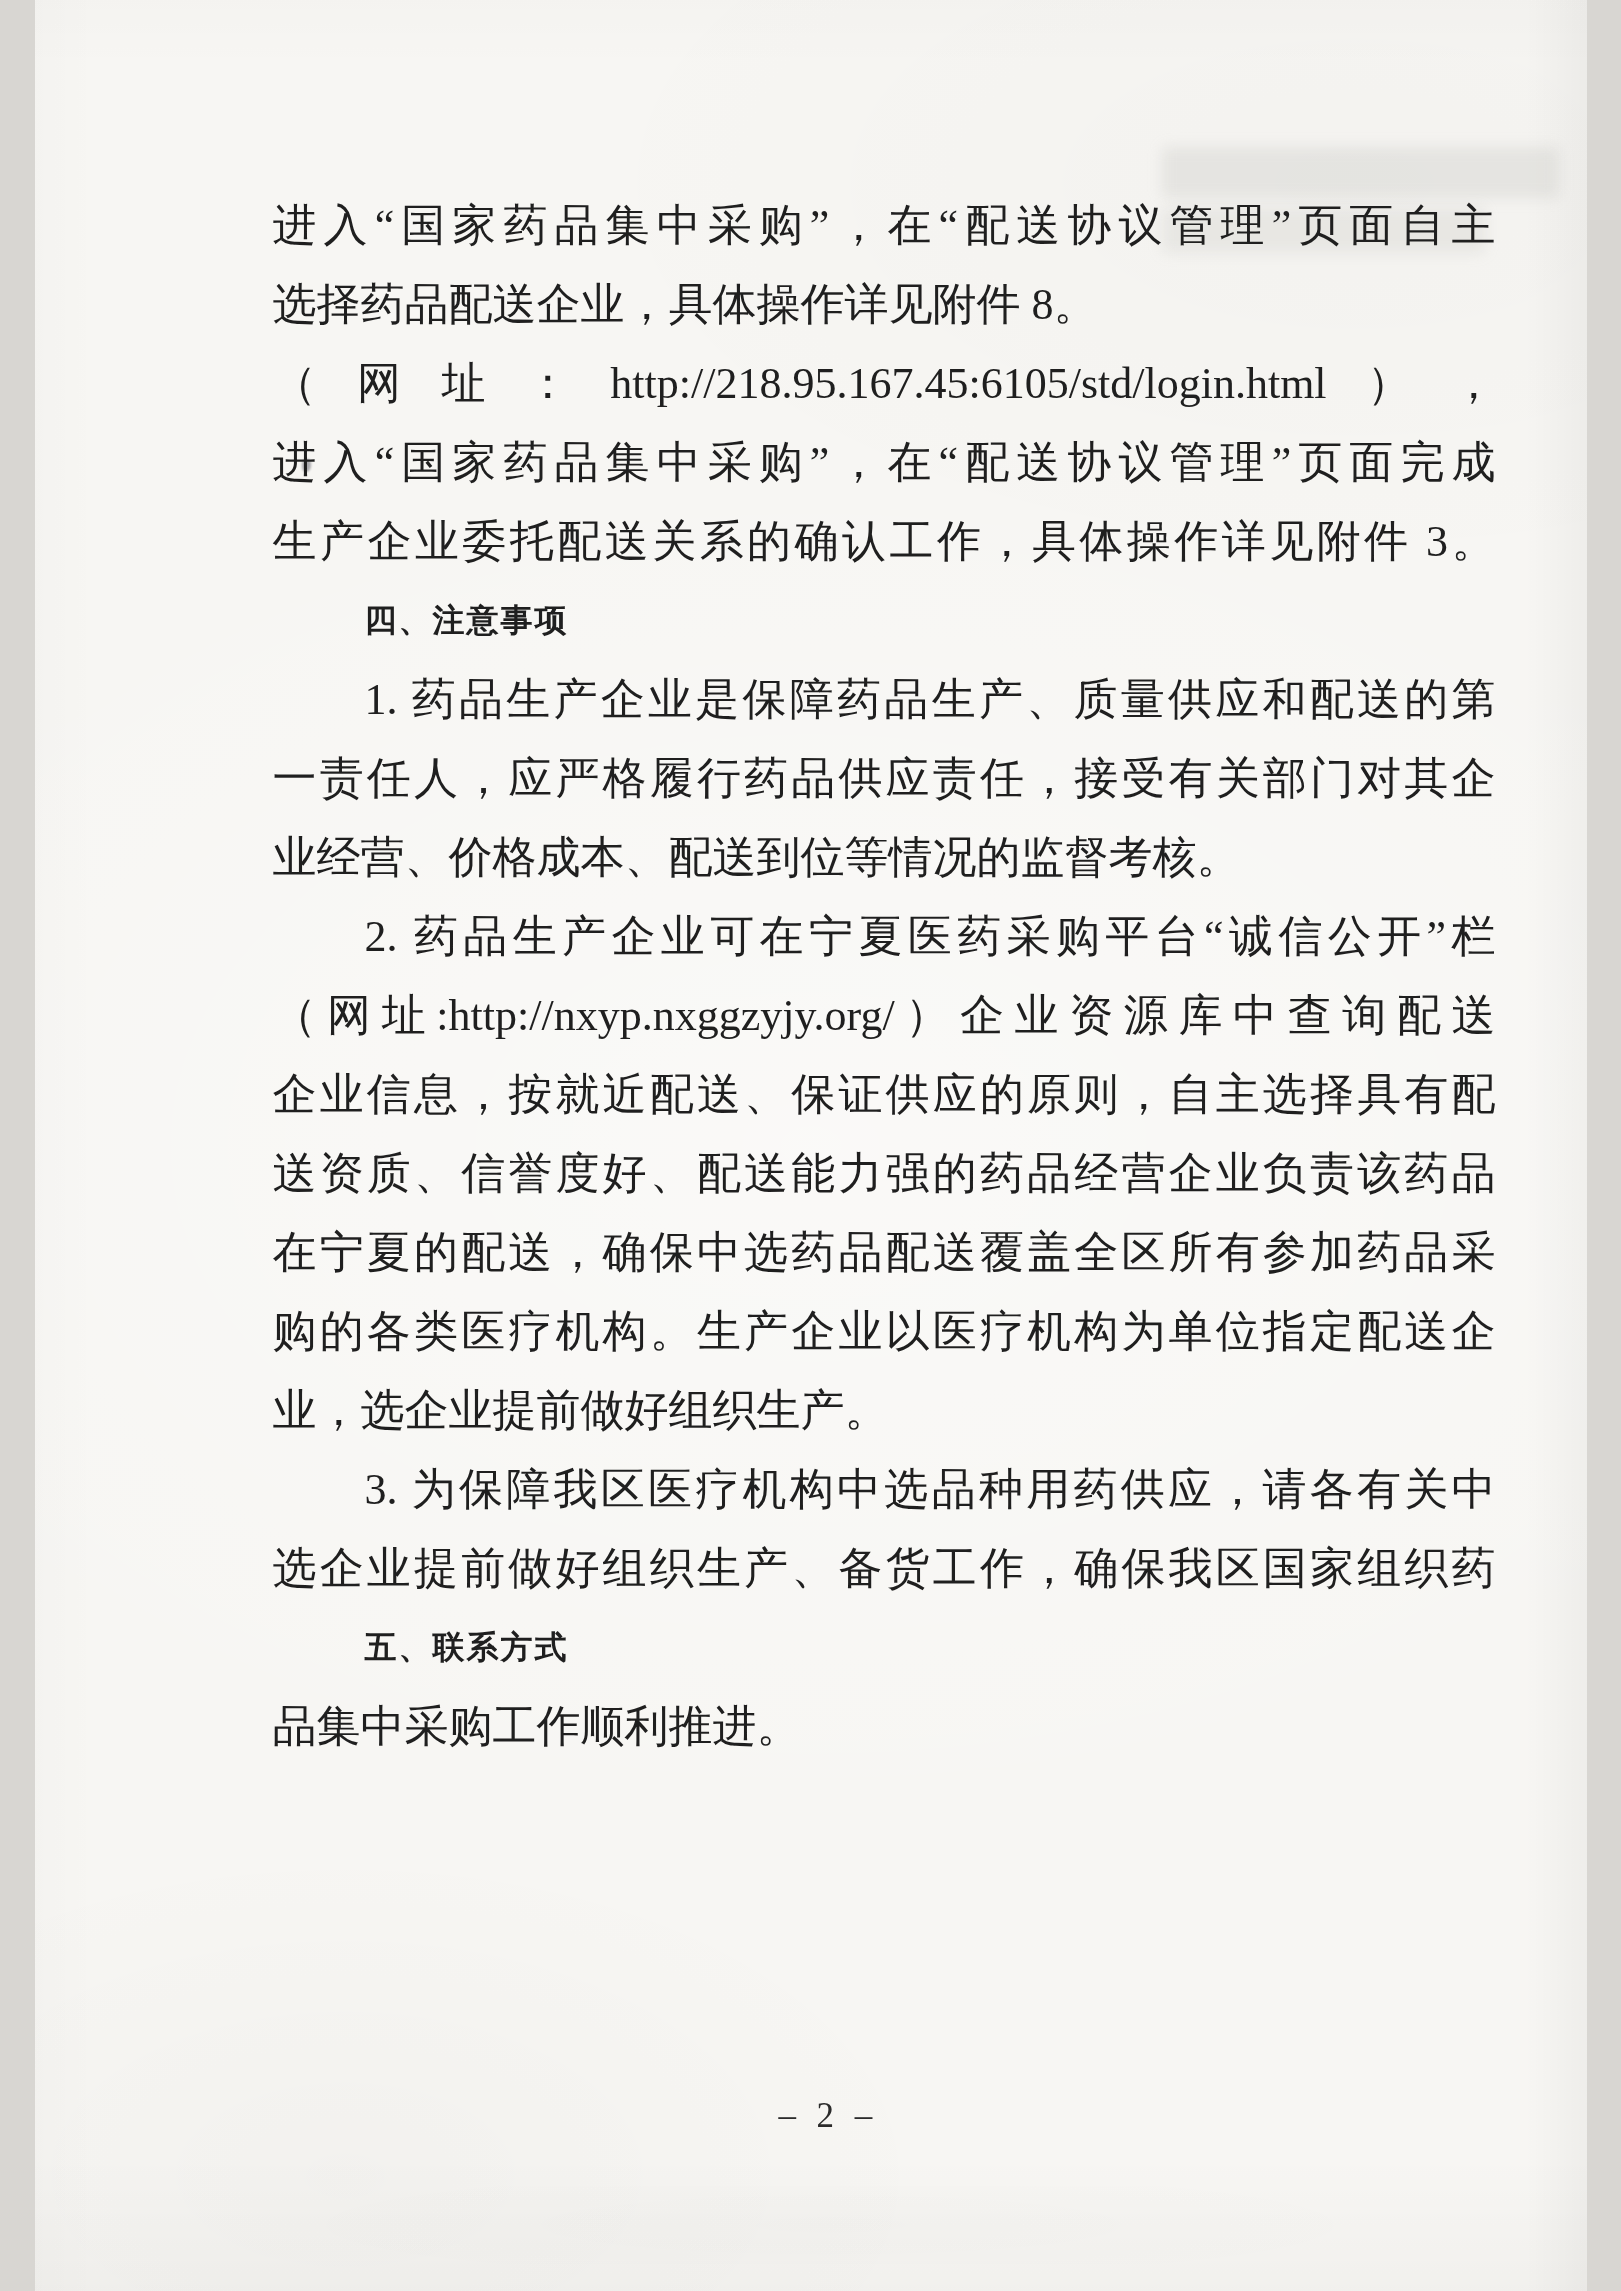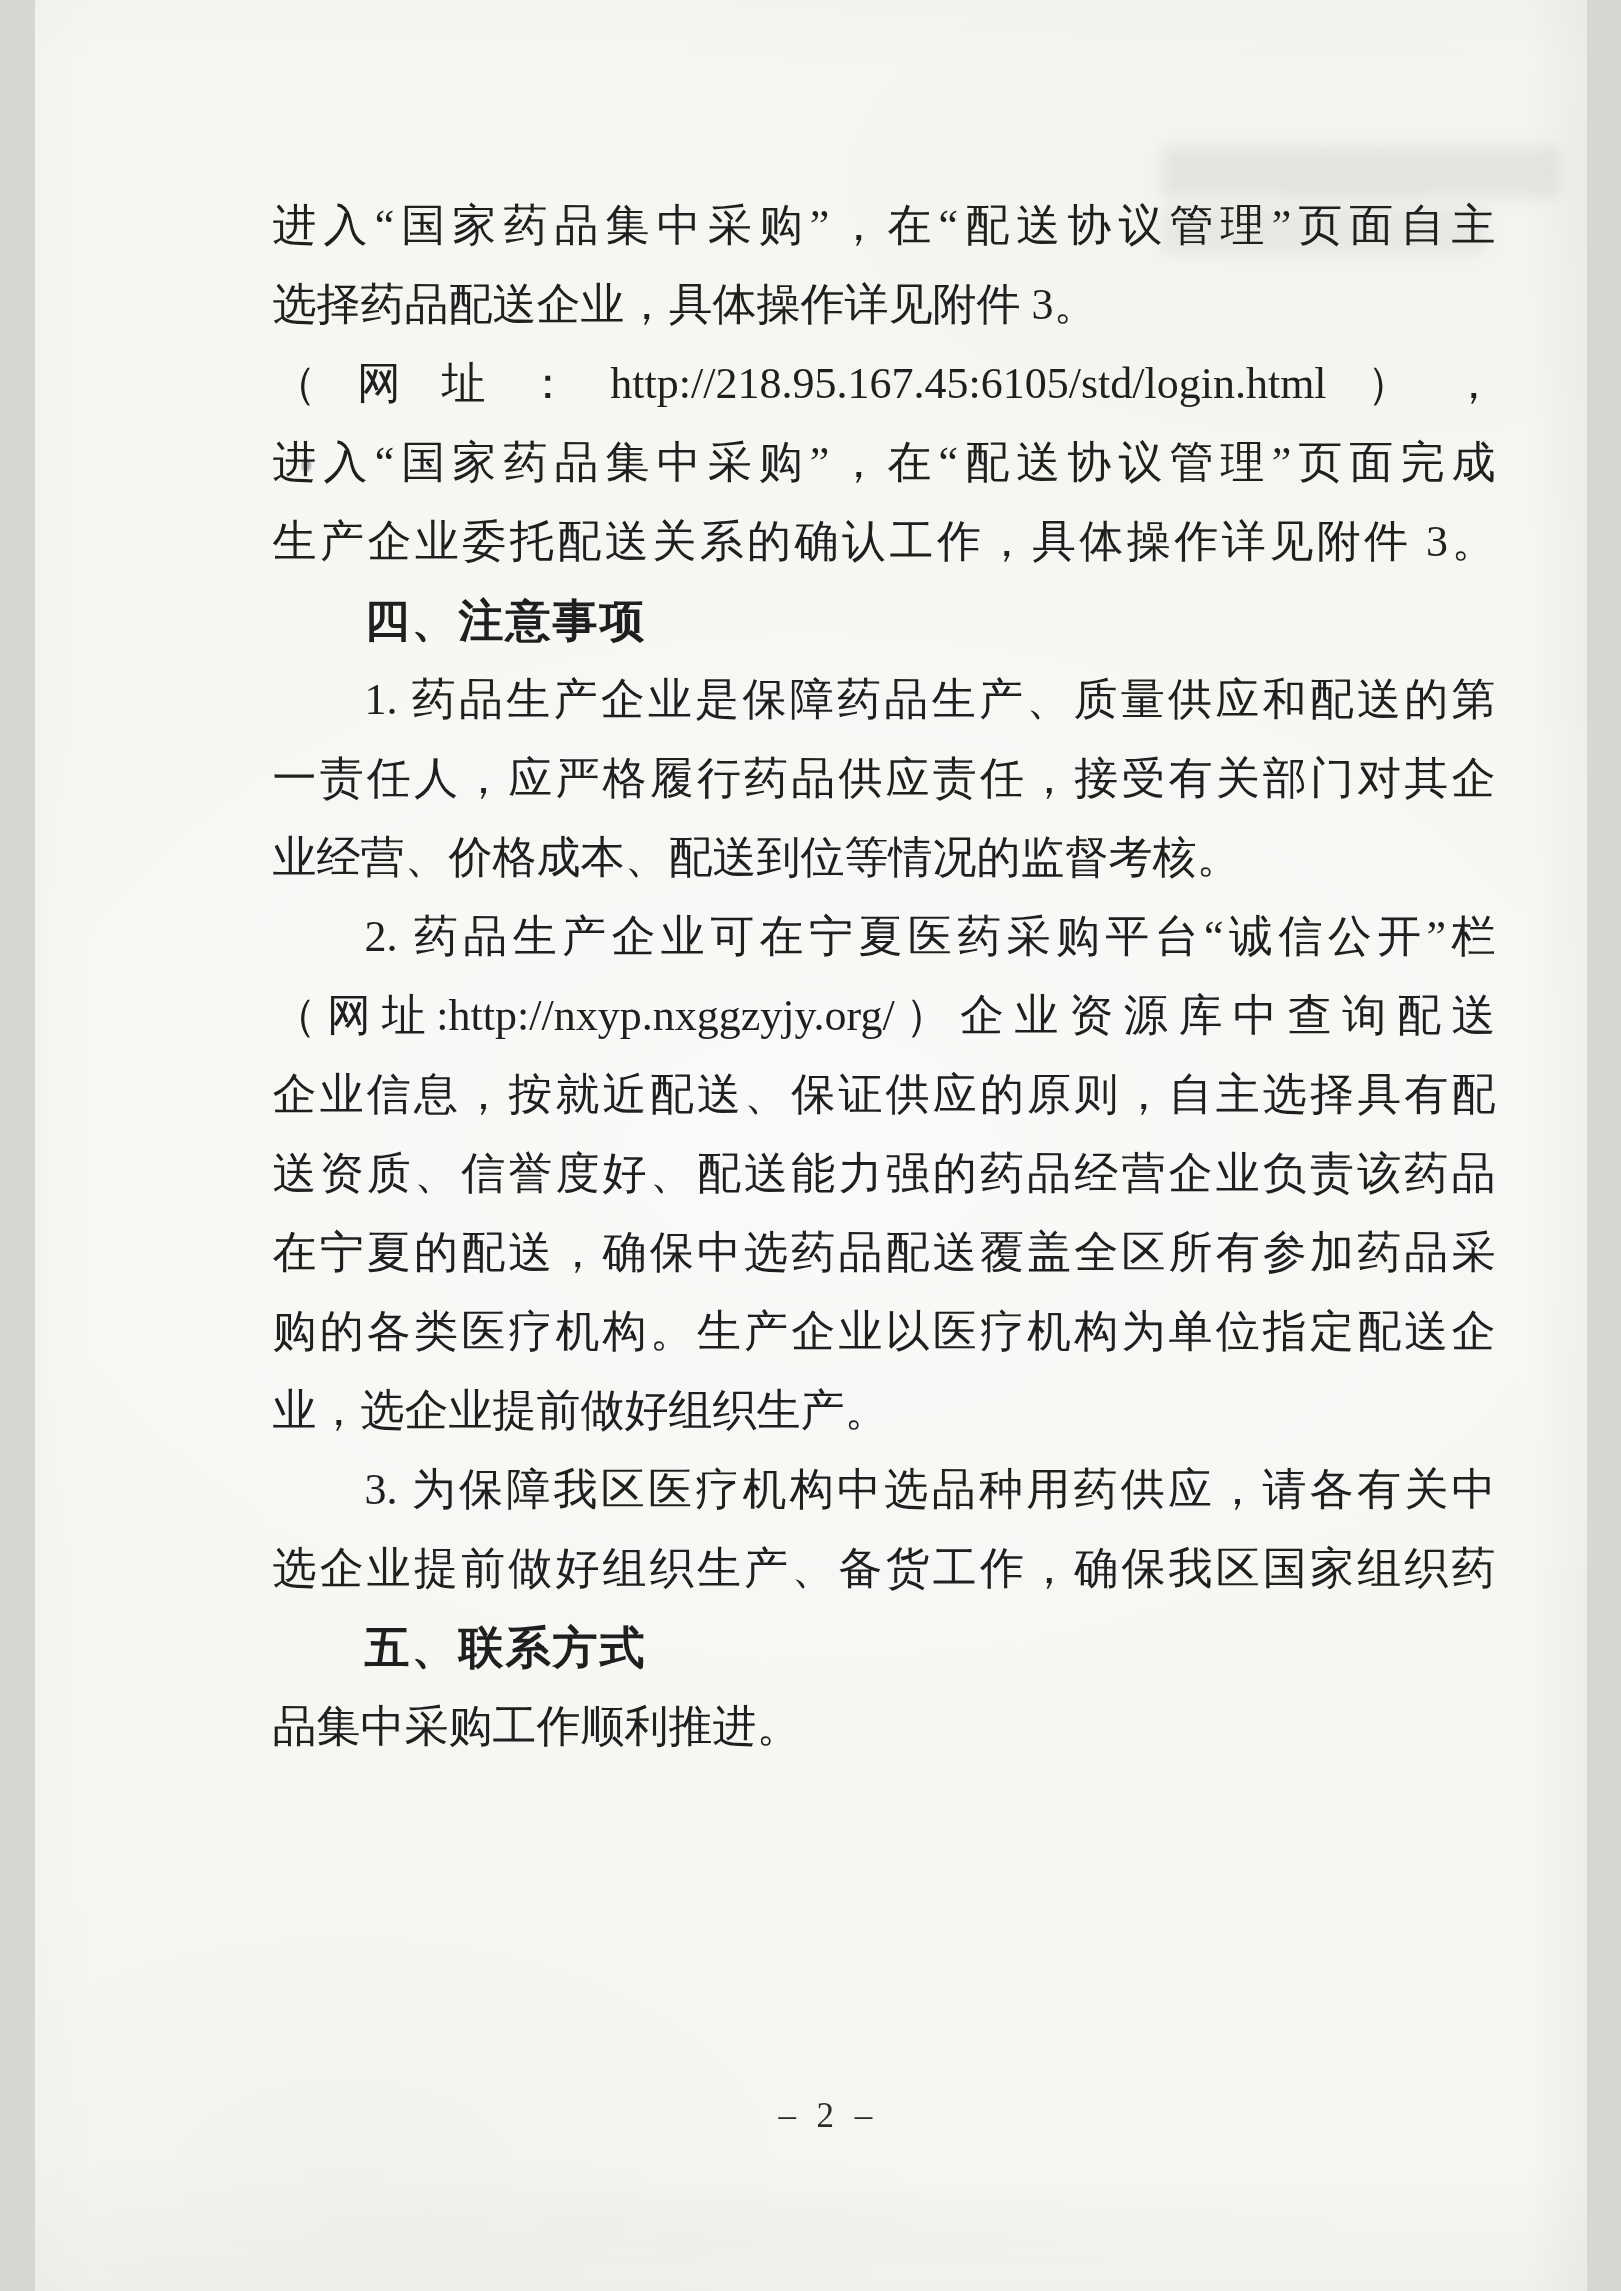--- a/index.html
+++ b/index.html
@@ -34,21 +34,21 @@
   .ln.left{text-align-last:left;}
   .ln.ind{text-indent:92px;}
   .h-serif{
     font-weight:bold;
     font-family:"Liberation Serif","DejaVu Serif",serif;
     text-align-last:left;
   }
   .h-sans{
     font-weight:bold;
     font-family:"Liberation Sans","DejaVu Sans",sans-serif;
-    font-size:45px;
+    font-size:32px;
     text-align-last:left;
     letter-spacing:2px;
   }
   .footer{
     position:absolute;
     left:0;top:2096px;
     width:1621px;
     text-align:center;
     transform:translateX(-16.7px);
     font-size:35px;
@@ -85,21 +85,21 @@
 <div class="page">
 
   <div class="artifact ghost1"></div>
   <div class="artifact ghost2"></div>
   <div class="artifact speck"></div>
   <div class="artifact smudge-bottom"></div>
 
   <div class="content">
 
     <div class="ln">进入“国家药品集中采购”，在“配送协议管理”页面自主</div>
-    <div class="ln left">选择药品配送企业，具体操作详见附件 3。</div>
+    <div class="ln left">选择药品配送企业，具体操作详见附件 8。</div>
 
 
     <div class="ln">（网址：http://218.95.167.45:6105/std/login.html），</div>
     <div class="ln">进入“国家药品集中采购”，在“配送协议管理”页面完成</div>
     <div class="ln">生产企业委托配送关系的确认工作，具体操作详见附件 3。</div>
 
     <div class="ln h-sans ind">四、注意事项</div>
 
     <div class="ln ind">1. 药品生产企业是保障药品生产、质量供应和配送的第</div>
     <div class="ln">一责任人，应严格履行药品供应责任，接受有关部门对其企</div>

